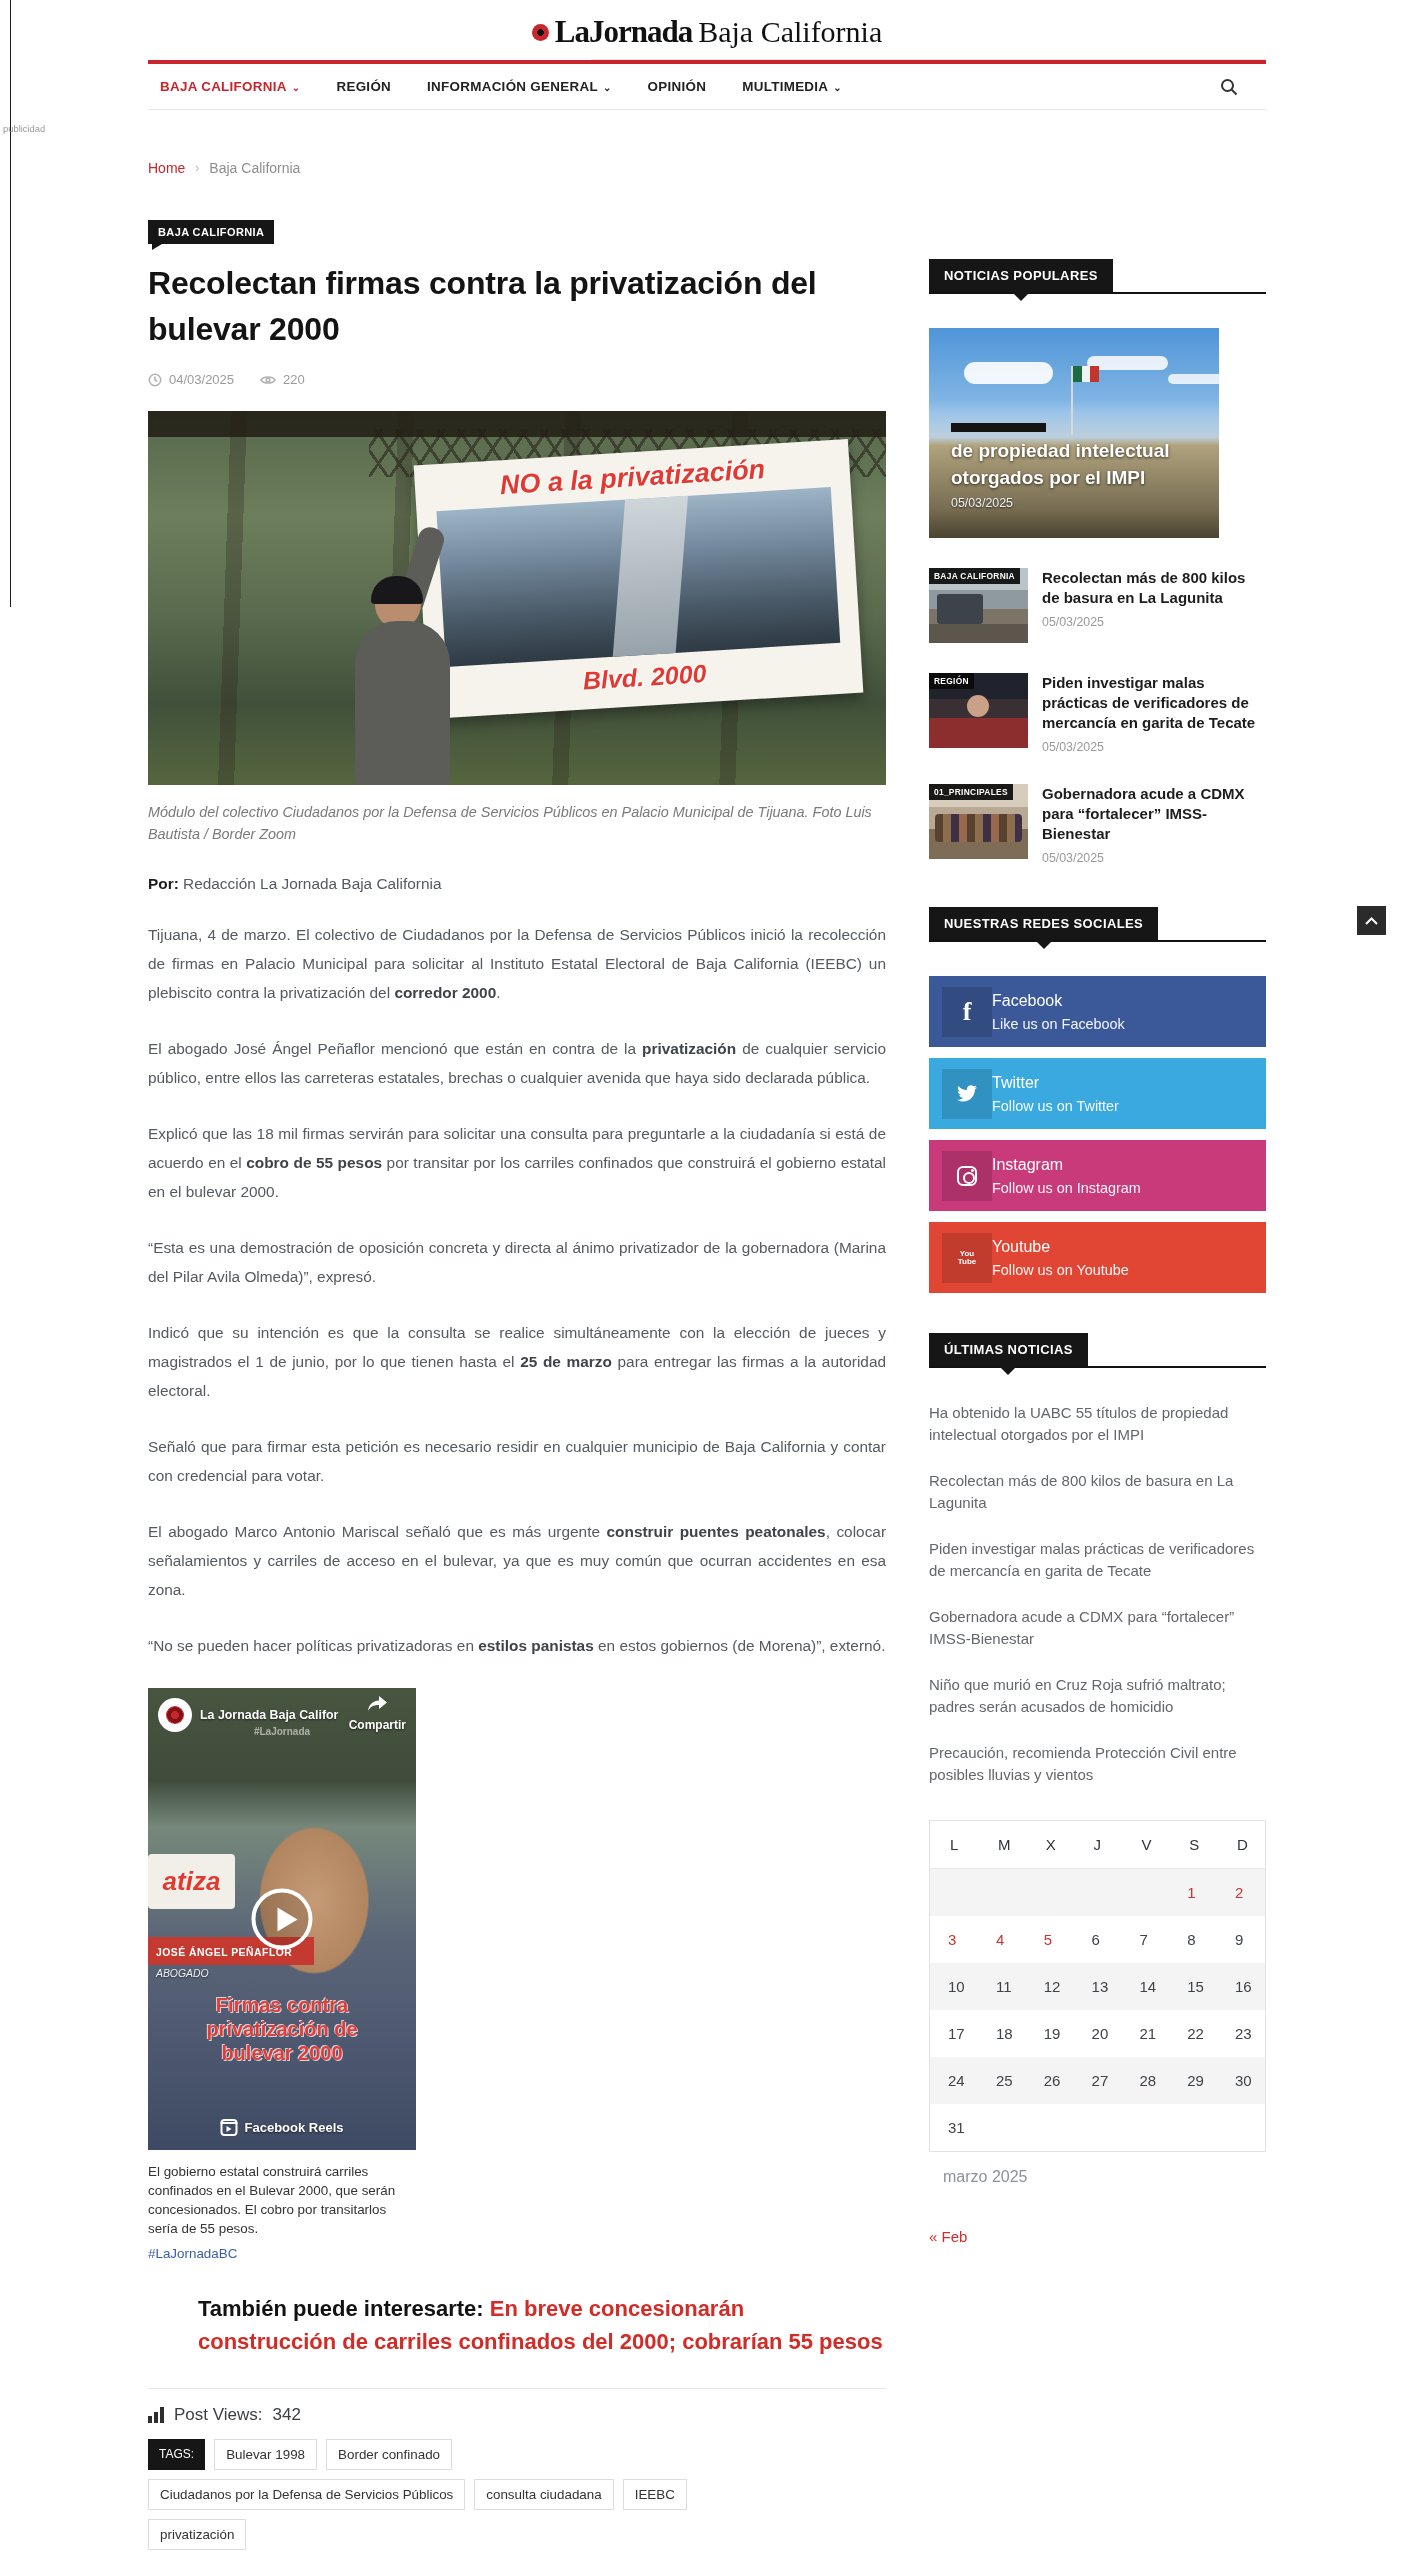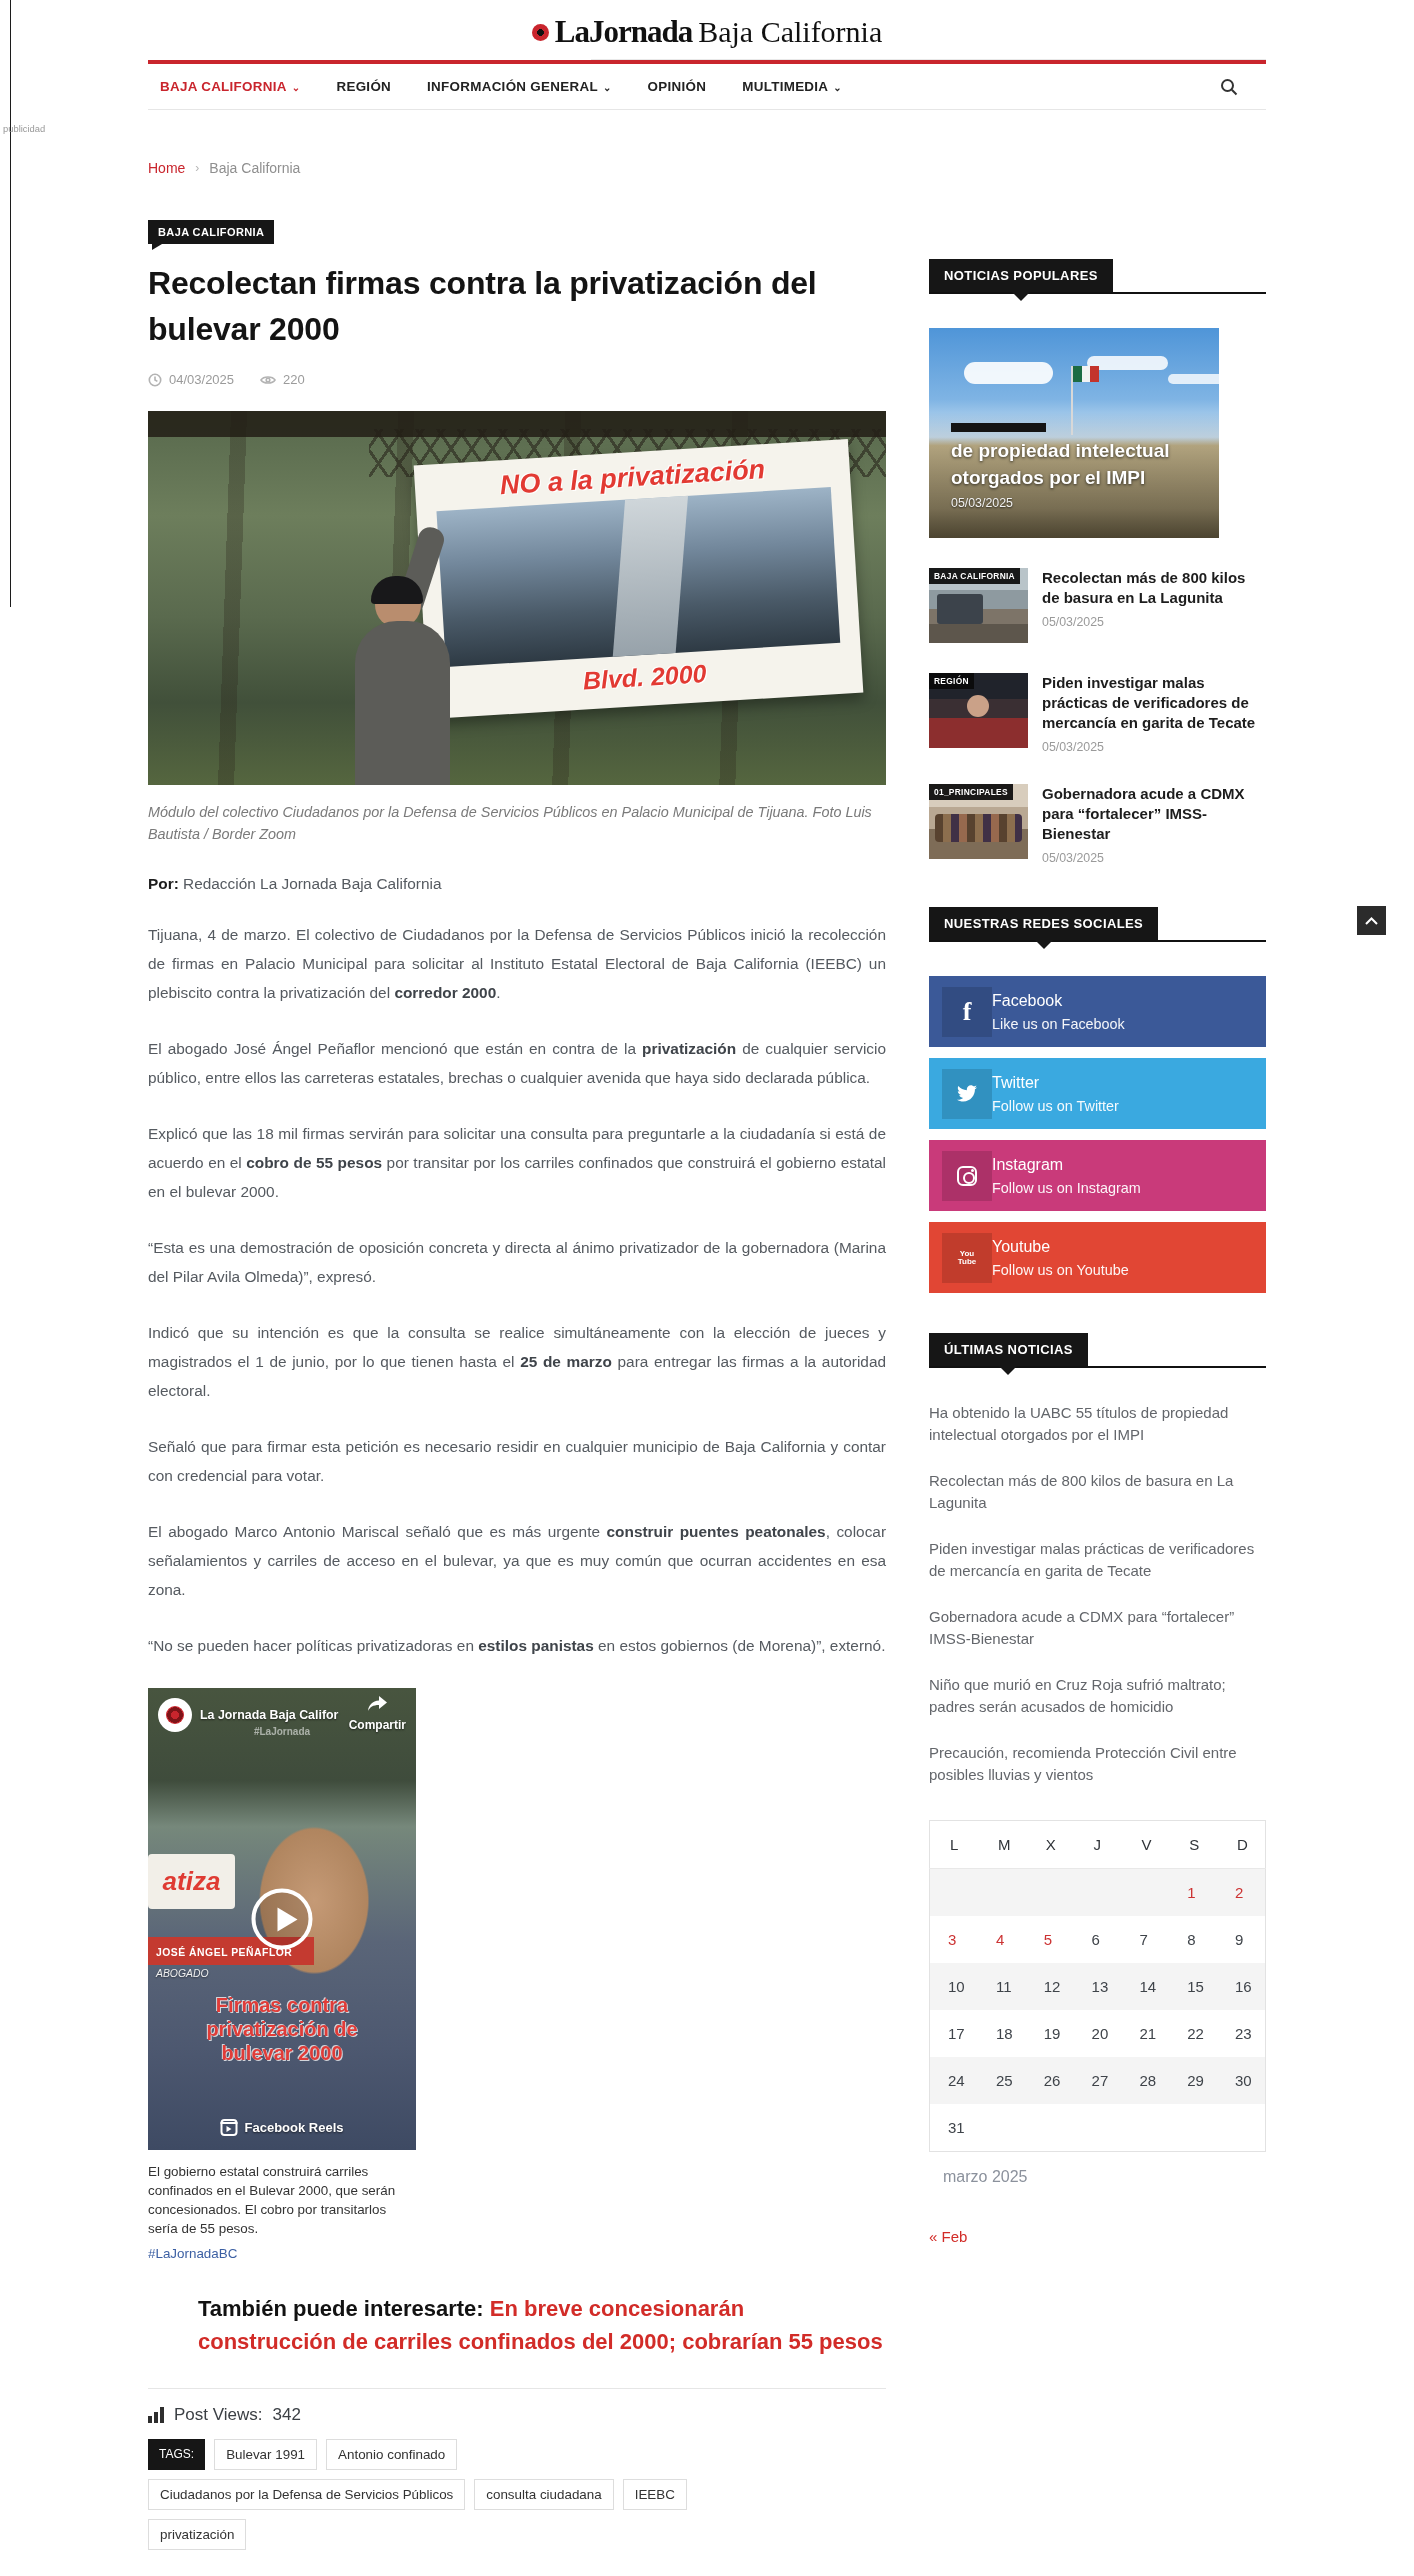--- a/index.html
+++ b/index.html
@@ -337,21 +337,21 @@
             <i></i>
             <i></i>
             <i></i>
           </span>
         <span>Post Views:</span>
         <span>342</span>
       </div>
 
       <div class="tags">
         <span class="tag-label">TAGS:</span>
-        <span id="tags-list" style="display:contents"><span class="tag">Bulevar 1991</span><span class="tag">Antonio confinado</span><span class="tag">Ciudadanos por la Defensa de Servicios Públicos</span><span class="tag">consulta ciudadana</span><span class="tag">IEEBC</span><span class="tag">privatización</span></span>
+        <span id="tags-list" style="display:contents"><span class="tag">Bulevar 1998</span><span class="tag">Border confinado</span><span class="tag">Ciudadanos por la Defensa de Servicios Públicos</span><span class="tag">consulta ciudadana</span><span class="tag">IEEBC</span><span class="tag">privatización</span></span>
       </div>
     </div>
 
     <aside class="col-side">
       <div class="side-header">
         <span class="box">NOTICIAS POPULARES</span>
       </div>
 
       <div class="feat-card">
         <div class="feat-cloud"></div>

